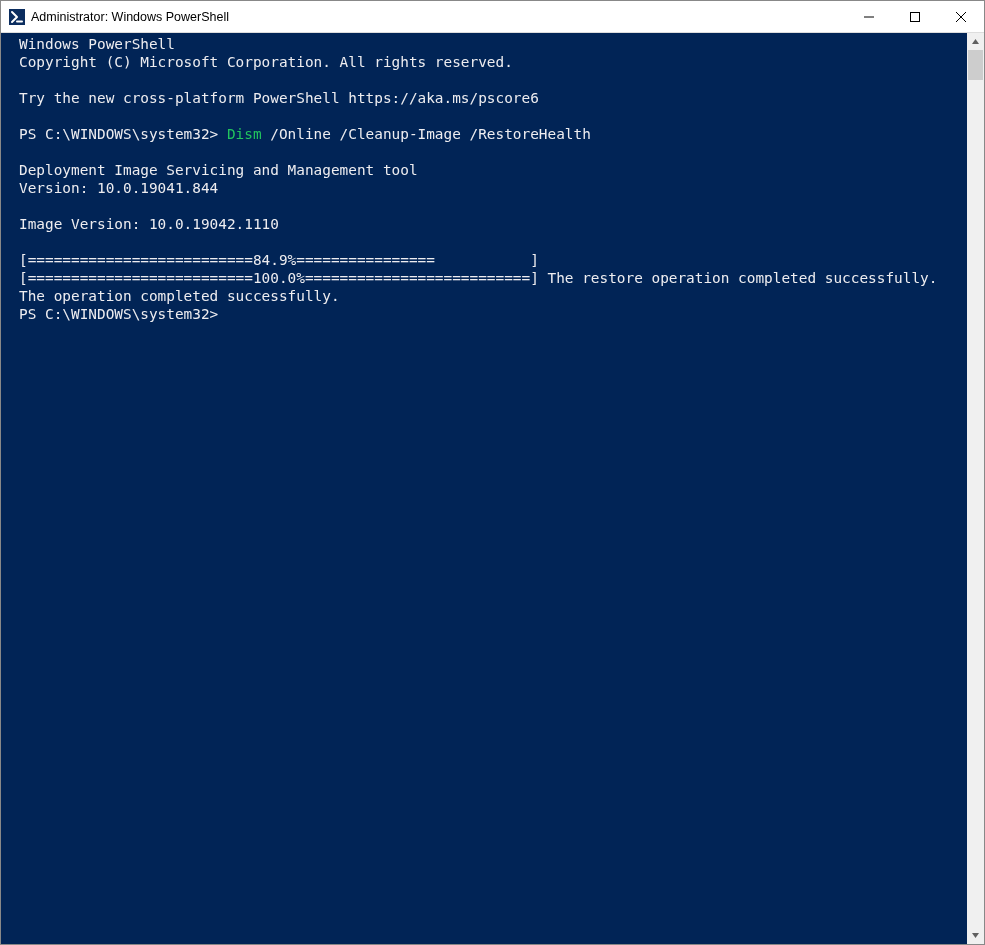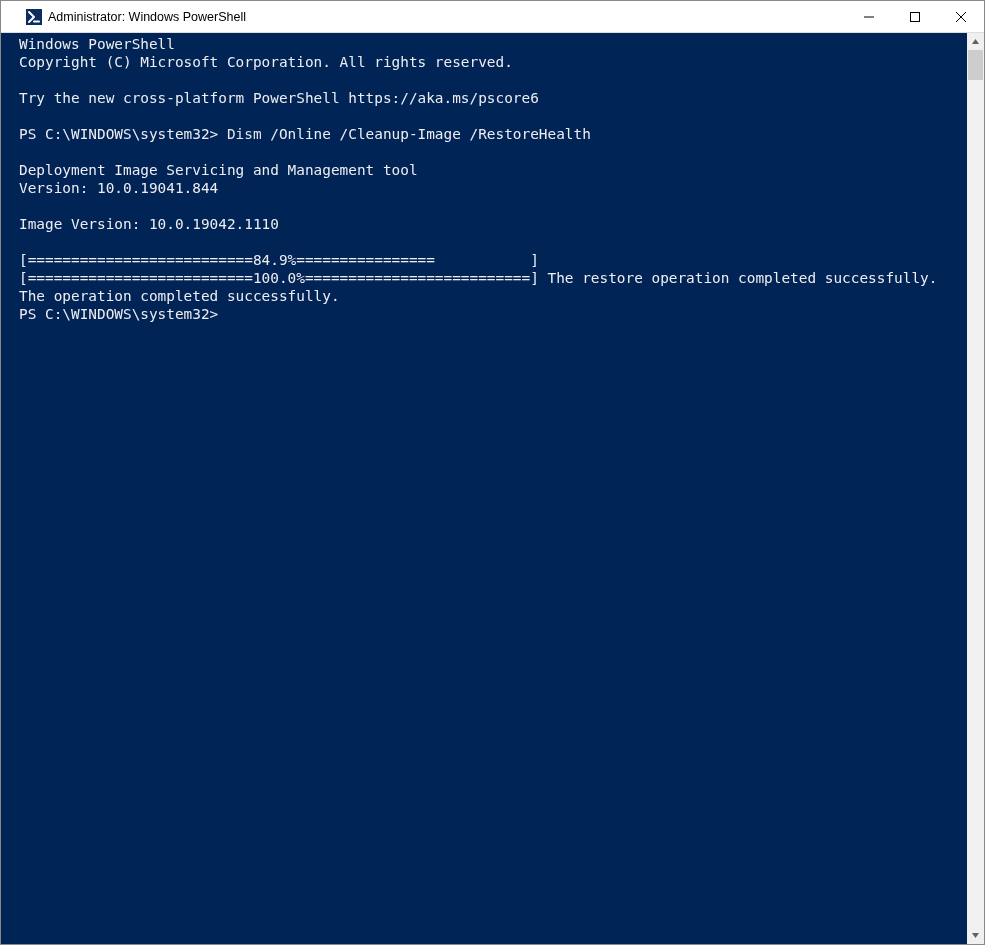--- a/index.html
+++ b/index.html
@@ -21,21 +21,20 @@
     background: #fff;
   }
   .titlebar {
     height: 32px;
     background: #ffffff;
     display: flex;
     align-items: center;
     border-bottom: 1px solid #ddd;
     font-size: 12.5px;
     color: #000;
-    padding-left: 17px;
   }
   .titlebar-icon {
     width: 16px;
     height: 16px;
     margin-left: 8px;
     margin-right: 6px;
     background: #0b2d5f;
     position: relative;
     display: inline-flex;
     align-items: center;
@@ -98,21 +97,21 @@
     background: #f0f0f0;
   }
   .sb-thumb {
     position: absolute;
     top: 0;
     left: 1px;
     width: 15px;
     height: 30px;
     background: #cdcdcd;
   }
-  .cmd-yellow { color: #e5e5e5; }
+  .cmd-yellow { color: #22c55e; }
   .line { display: block; }
 </style>
 </head>
 <body>
 
 <div class="window">
 
   <div class="titlebar">
     <span class="titlebar-icon">
       <svg width="16" height="16" viewBox="0 0 16 16">

